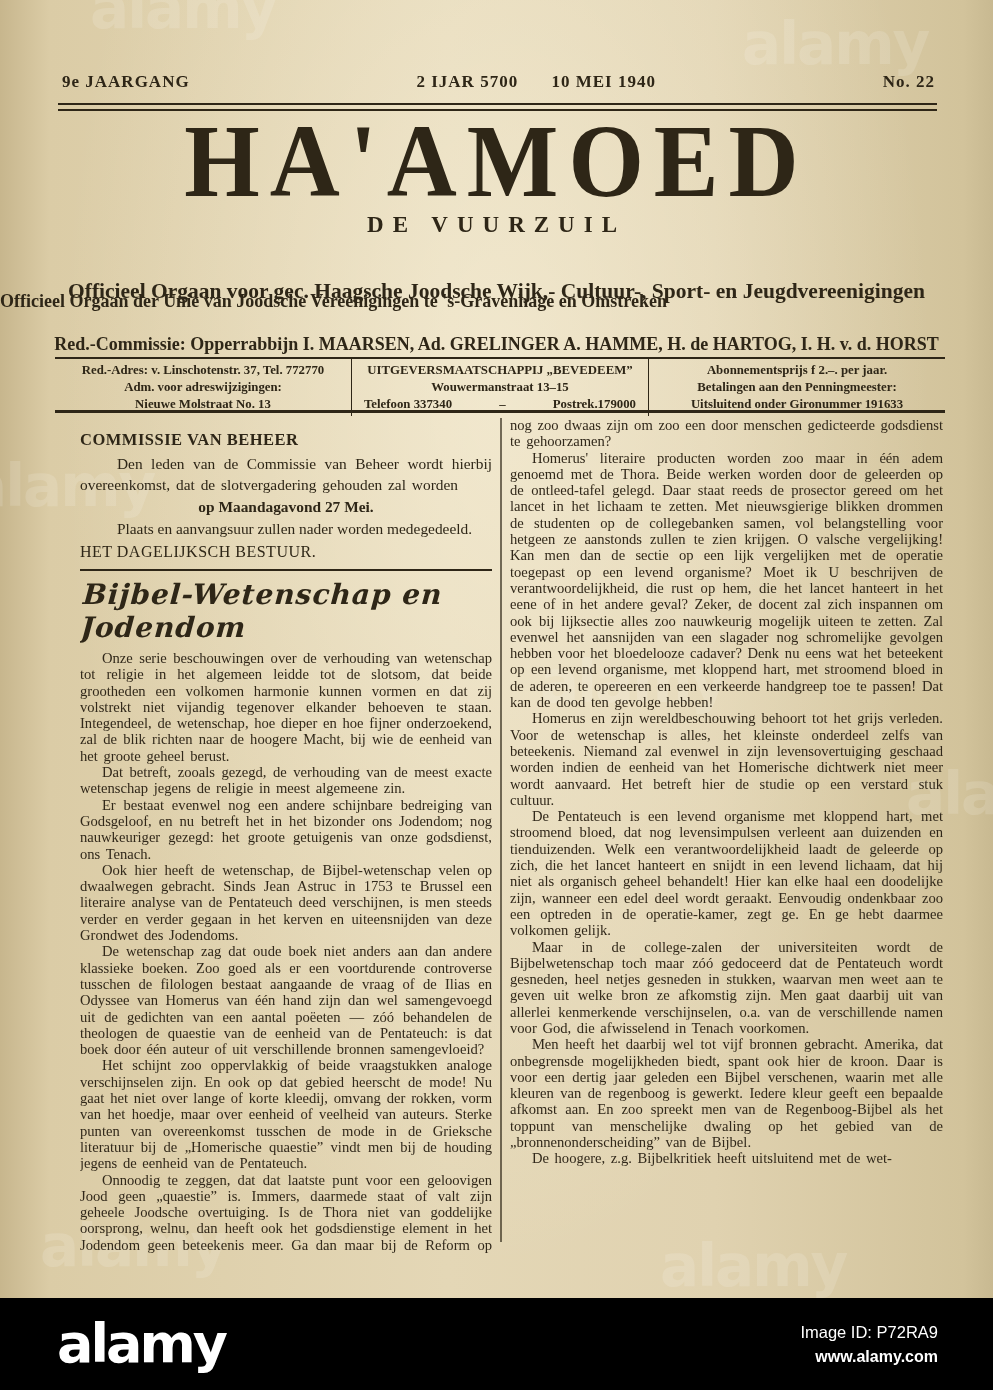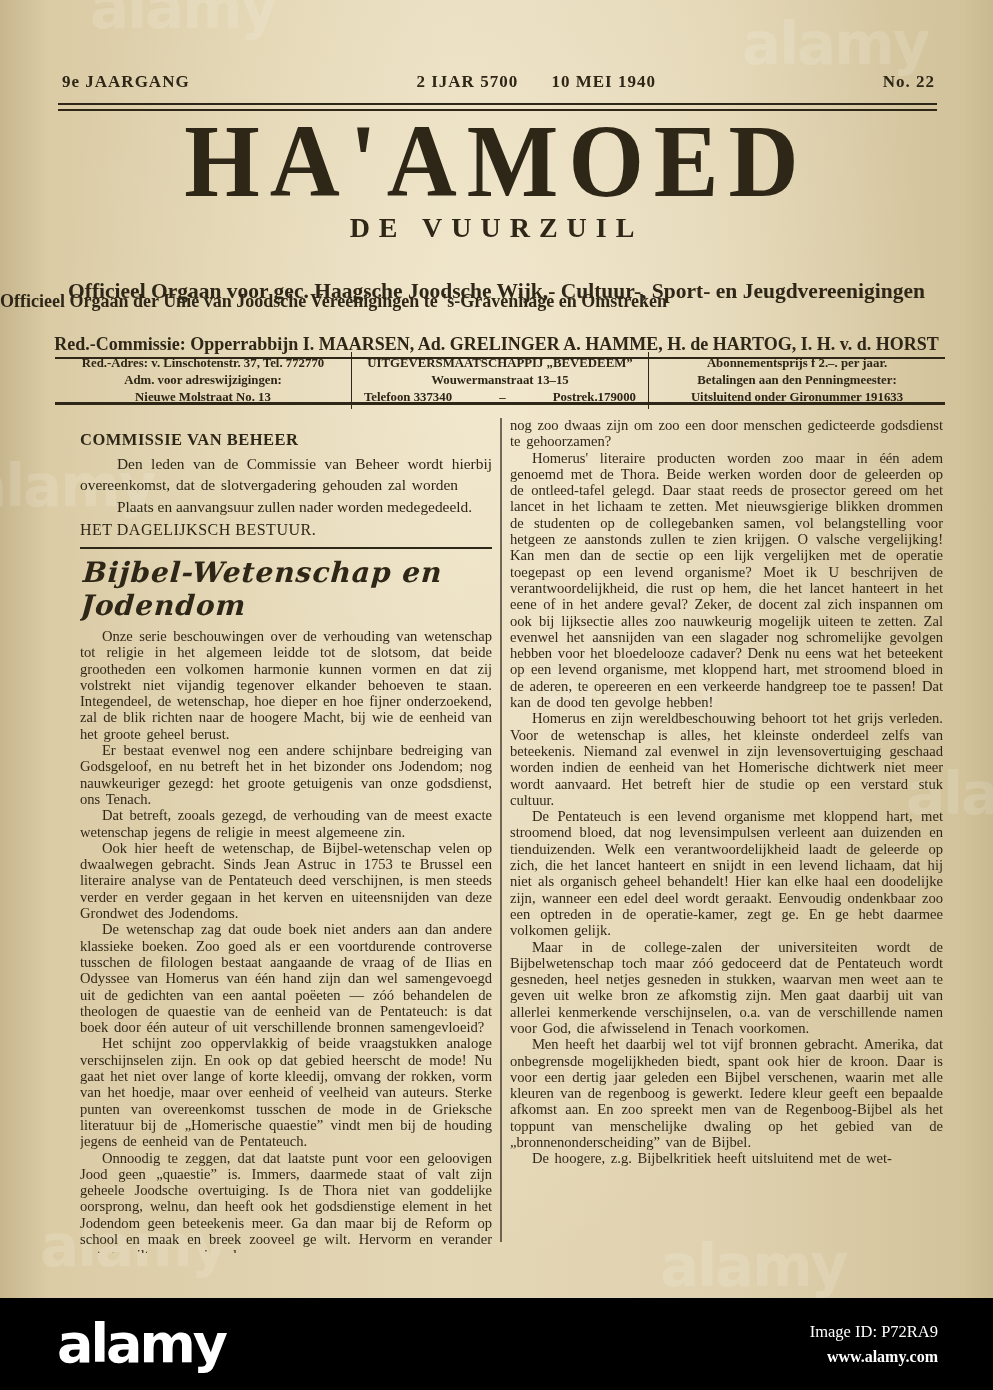--- a/index.html
+++ b/index.html
@@ -31,35 +31,35 @@
     position:absolute; top:103px; left:58px; right:56px; height:8px;
     border-top:2.5px solid #2e2617; border-bottom:2px solid #2e2617;
   }
   .paper-title {
     position:absolute; top:110px; left:0; width:100%;
     text-align:center; font-weight:bold; font-size:97px; line-height:1.02;
     letter-spacing:10px; transform:scaleY(1.06); transform-origin:top;
   }
   .paper-subtitle {
     position:absolute; top:212px; left:0; width:100%;
-    text-align:center; font-weight:bold; font-size:28px; letter-spacing:9px;
+    text-align:center; font-weight:bold; font-size:23px; letter-spacing:9px;
   }
   .tagline1 {
     position:absolute; top:245px; left:0; width:100%;
     text-align:center; font-weight:bold; font-size:26.5px; letter-spacing:0px;
   }
   .tagline2 { position:absolute; top:279px; left:0; width:100%; text-align:center; font-weight:bold; font-size:21.5px; }
   .tagline3 { position:absolute; top:291px; left:0; width:100%; font-weight:bold; font-size:18px; }
   .editors  { position:absolute; top:334px; left:0; width:100%; text-align:center; font-weight:bold; font-size:18px; }
 
   
   .info-box {
-    position:absolute; top:357px; left:55px; width:890px; height:48px;
+    position:absolute; top:357px; left:55px; width:890px; height:56px;
     border-top:2px solid #2e2617; border-bottom:3px solid #2e2617;
-    display:flex; align-items:center;
+    display:flex; align-items:flex-start;
   }
   .info-cell {
     flex:1; padding:3px 8px; font-size:12.8px; font-weight:bold;
     line-height:17px; text-align:center;
   }
   .info-cell + .info-cell { border-left:1.5px solid #2e2617; }
   .info-cell .split { display:flex; justify-content:space-between; padding:0 4px; }
 
   
   .col-divider {
@@ -94,21 +94,21 @@
   
   .footer-bar {
     position:absolute; left:0; right:0; top:1298px; height:92px; background:#000;
     display:flex; align-items:center; justify-content:space-between;
     padding:0 55px 0 57px; color:#fff;
   }
   .alamy-logo {
     font-family:"DejaVu Sans",sans-serif; font-weight:bold;
     font-size:54px; letter-spacing:-3px; line-height:1;
   }
-  .footer-right { text-align:right; font-family:Liberation Serif, serif; }
+  .footer-right { text-align:right; font-family:Liberation Sans, sans-serif; }
   .footer-id  { font-size:16.5px; margin-bottom:6px; }
   .footer-url { font-size:16px; font-weight:bold; }
 </style>
 </head>
 <body>
 
 <div class="page">
 
   <div class="wm" style="left:90px;  top:-26px;">alamy</div>
   <div class="wm" style="left:742px; top:10px;">alamy</div>
@@ -155,29 +155,30 @@
       <div>Uitsluitend onder Gironummer 191633</div>
     </div>
   </div>
 
   <div class="col-divider"></div>
 
   <div class="col col-left">
     <div class="notice">
       <div class="notice-heading">COMMISSIE VAN BEHEER</div>
       <div class="notice-body">Den leden van de Commissie van Beheer wordt hierbij overeenkomst, dat de slotvergadering gehouden zal worden</div>
+      <div class="notice-highlight">op Maandagavond 27 Mei.</div>
       <div class="notice-line2">Plaats en aanvangsuur zullen nader worden medegedeeld.</div>
       <div class="notice-signature">HET DAGELIJKSCH BESTUUR.</div>
     </div>
     <hr class="notice-rule">
     <div class="article-title">Bijbel-Wetenschap en Jodendom</div>
     <div class="body-text">
       <p>Onze serie beschouwingen over de verhouding van wetenschap tot religie in het algemeen leidde tot de slotsom, dat beide grootheden een volkomen harmonie kunnen vormen en dat zij volstrekt niet vijandig tegenover elkander behoeven te staan. Integendeel, de wetenschap, hoe dieper en hoe fijner onderzoekend, zal de blik richten naar de hoogere Macht, bij wie de eenheid van het groote geheel berust.</p>
+      <p>Dat betreft, zooals gezegd, de verhouding van de meest exacte wetenschap jegens de religie in meest algemeene zin.</p>
       <p>Er bestaat evenwel nog een andere schijnbare bedreiging van Godsgeloof, en nu betreft het in het bizonder ons Jodendom; nog nauwkeuriger gezegd: het groote getuigenis van onze godsdienst, ons Tenach.</p>
-      <p>Dat betreft, zooals gezegd, de verhouding van de meest exacte wetenschap jegens de religie in meest algemeene zin.</p>
       <p>Ook hier heeft de wetenschap, de Bijbel-wetenschap velen op dwaalwegen gebracht. Sinds Jean Astruc in 1753 te Brussel een literaire analyse van de Pentateuch deed verschijnen, is men steeds verder en verder gegaan in het kerven en uiteensnijden van deze Grondwet des Jodendoms.</p>
       <p>De wetenschap zag dat oude boek niet anders aan dan andere klassieke boeken. Zoo goed als er een voortdurende controverse tusschen de filologen bestaat aangaande de vraag of de Ilias en Odyssee van Homerus van één hand zijn dan wel samengevoegd uit de gedichten van een aantal poëeten — zóó behandelen de theologen de quaestie van de eenheid van de Pentateuch: is dat boek door één auteur of uit verschillende bronnen samengevloeid?</p>
       <p>Het schijnt zoo oppervlakkig of beide vraagstukken analoge verschijnselen zijn. En ook op dat gebied heerscht de mode! Nu gaat het niet over lange of korte kleedij, omvang der rokken, vorm van het hoedje, maar over eenheid of veelheid van auteurs. Sterke punten van overeenkomst tusschen de mode in de Grieksche literatuur bij de „Homerische quaestie” vindt men bij de houding jegens de eenheid van de Pentateuch.</p>
       <p>Onnoodig te zeggen, dat dat laatste punt voor een geloovigen Jood geen „quaestie” is. Immers, daarmede staat of valt zijn geheele Joodsche overtuiging. Is de Thora niet van goddelijke oorsprong, welnu, dan heeft ook het godsdienstige element in het Jodendom geen beteekenis meer. Ga dan maar bij de Reform op school en maak en breek zooveel ge wilt. Hervorm en verander wat ge wilt; maar wie zal</p>
     </div>
   </div>
 
   <div class="col col-right body-text">
     <p class="no-indent">nog zoo dwaas zijn om zoo een door menschen gedicteerde godsdienst te gehoorzamen?</p>
     <p>Homerus' literaire producten worden zoo maar in één adem genoemd met de Thora. Beide werken worden door de geleerden op de ontleed-tafel gelegd. Daar staat reeds de prosector gereed om het lancet in het lichaam te zetten. Met nieuwsgierige blikken drommen de studenten op de collegebanken samen, vol belangstelling voor hetgeen ze aanstonds zullen te zien krijgen. O valsche vergelijking! Kan men dan de sectie op een lijk vergelijken met de operatie toegepast op een levend organisme? Moet ik U beschrijven de verantwoordelijkheid, die rust op hem, die het lancet hanteert in het eene of in het andere geval? Zeker, de docent zal zich inspannen om ook bij lijksectie alles zoo nauwkeurig mogelijk uiteen te zetten. Zal evenwel het aansnijden van een slagader nog schromelijke gevolgen hebben voor het bloedelooze cadaver? Denk nu eens wat het beteekent op een levend organisme, met kloppend hart, met stroomend bloed in de aderen, te opereeren en een verkeerde handgreep toe te passen! Dat kan de dood ten gevolge hebben!</p>

